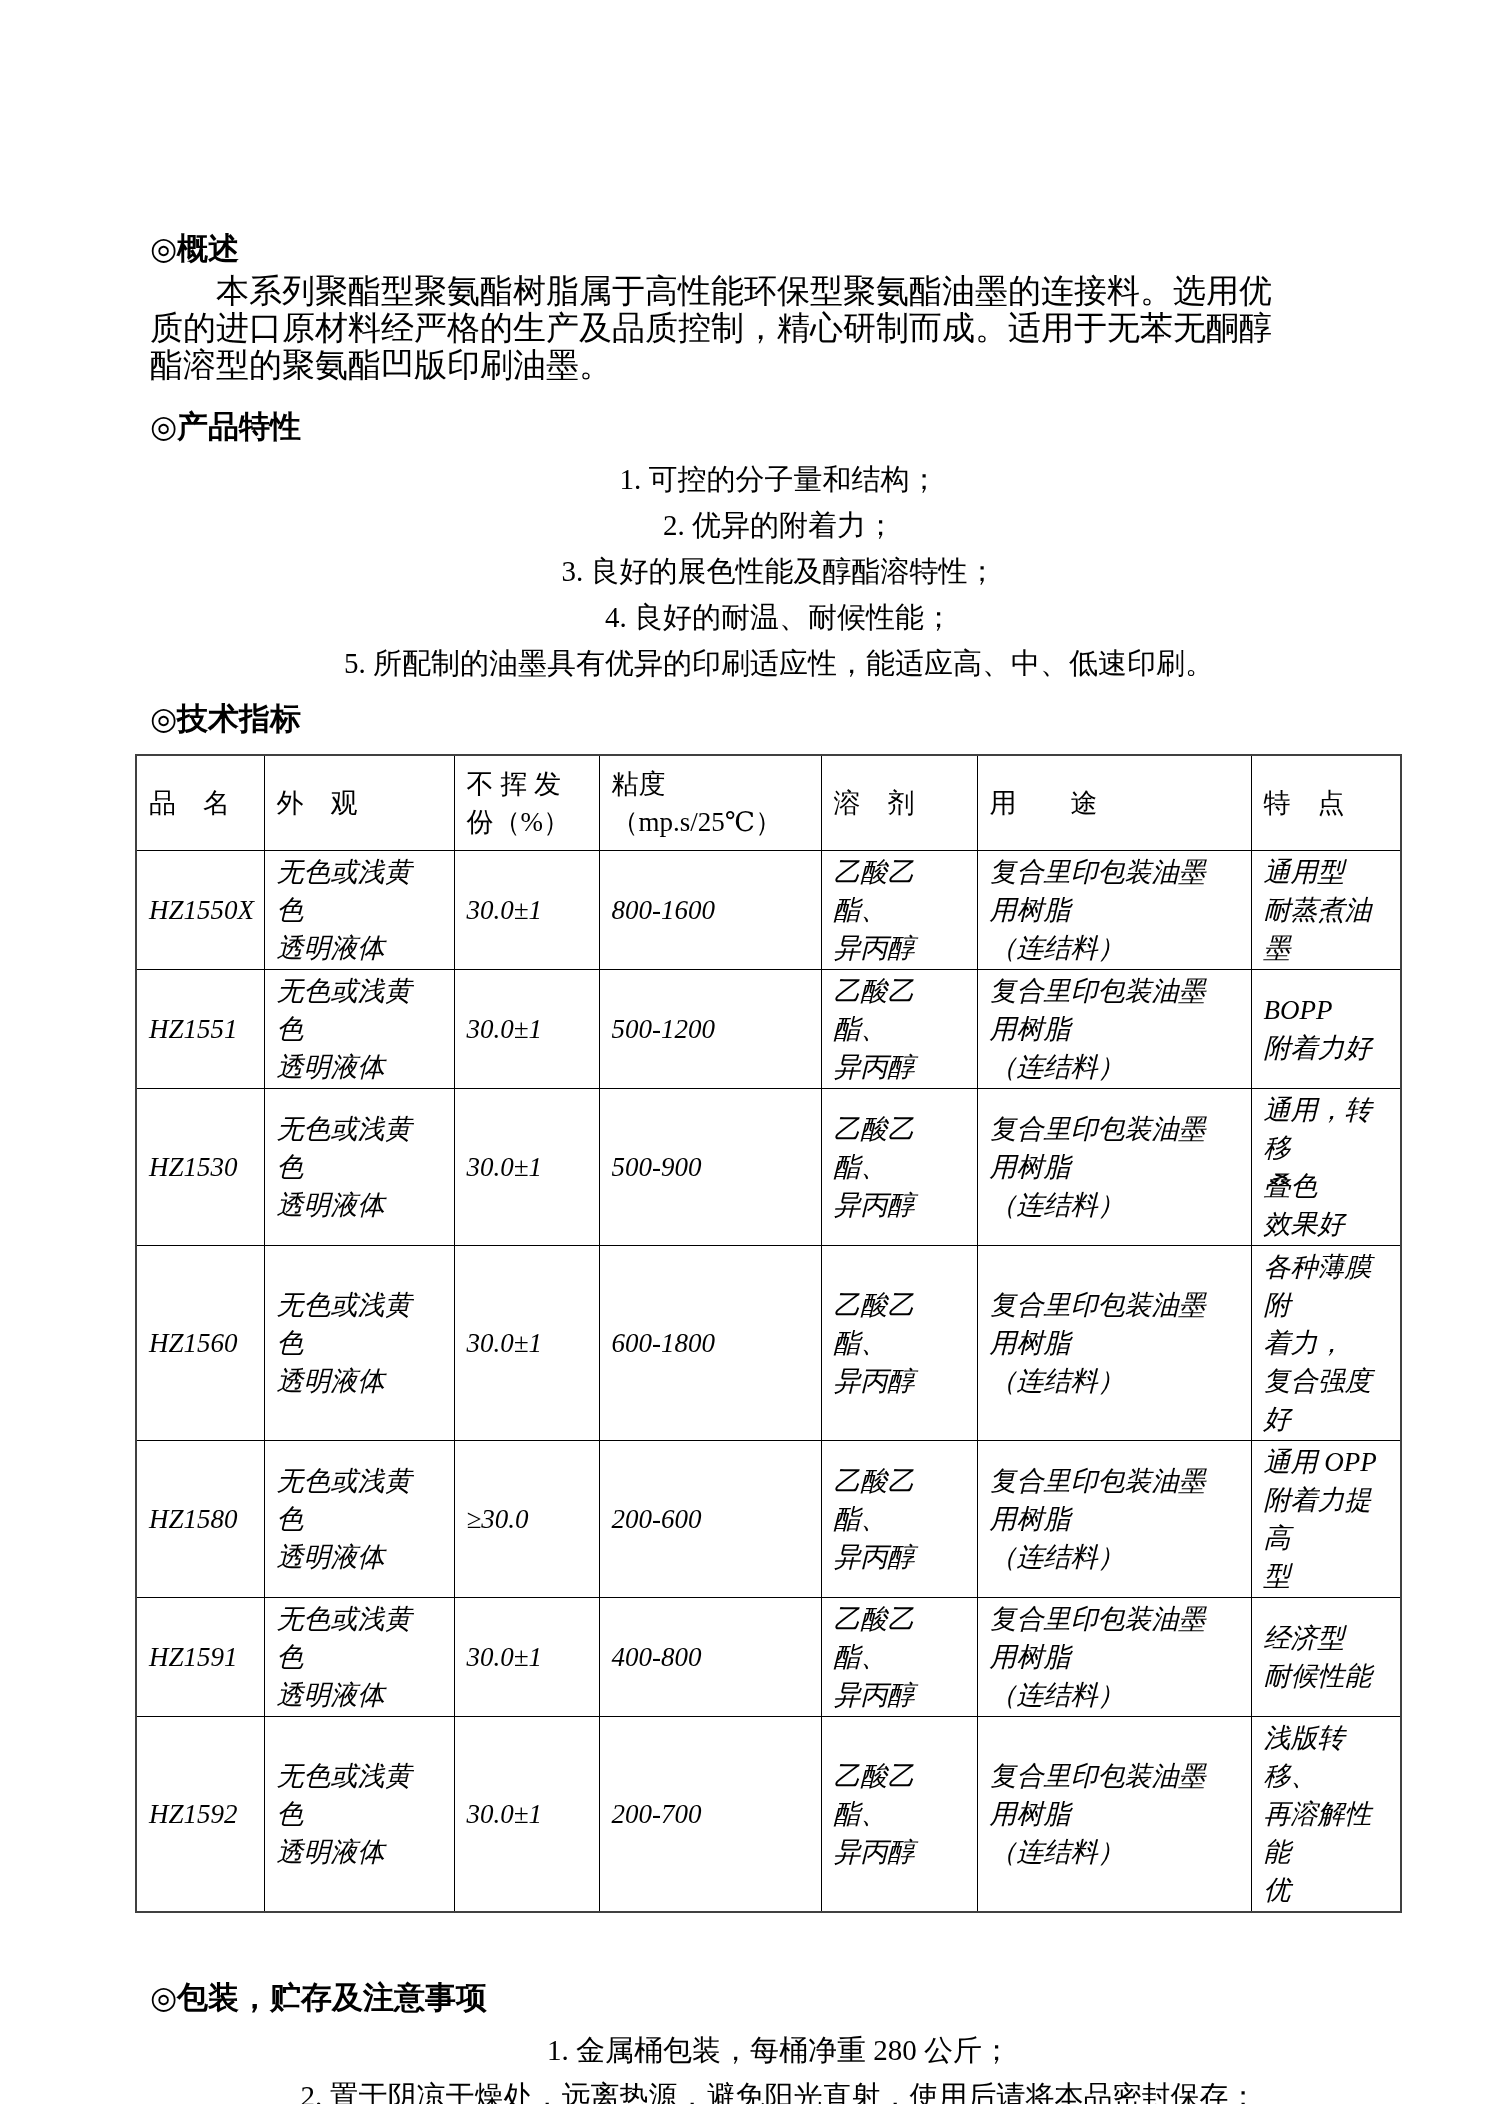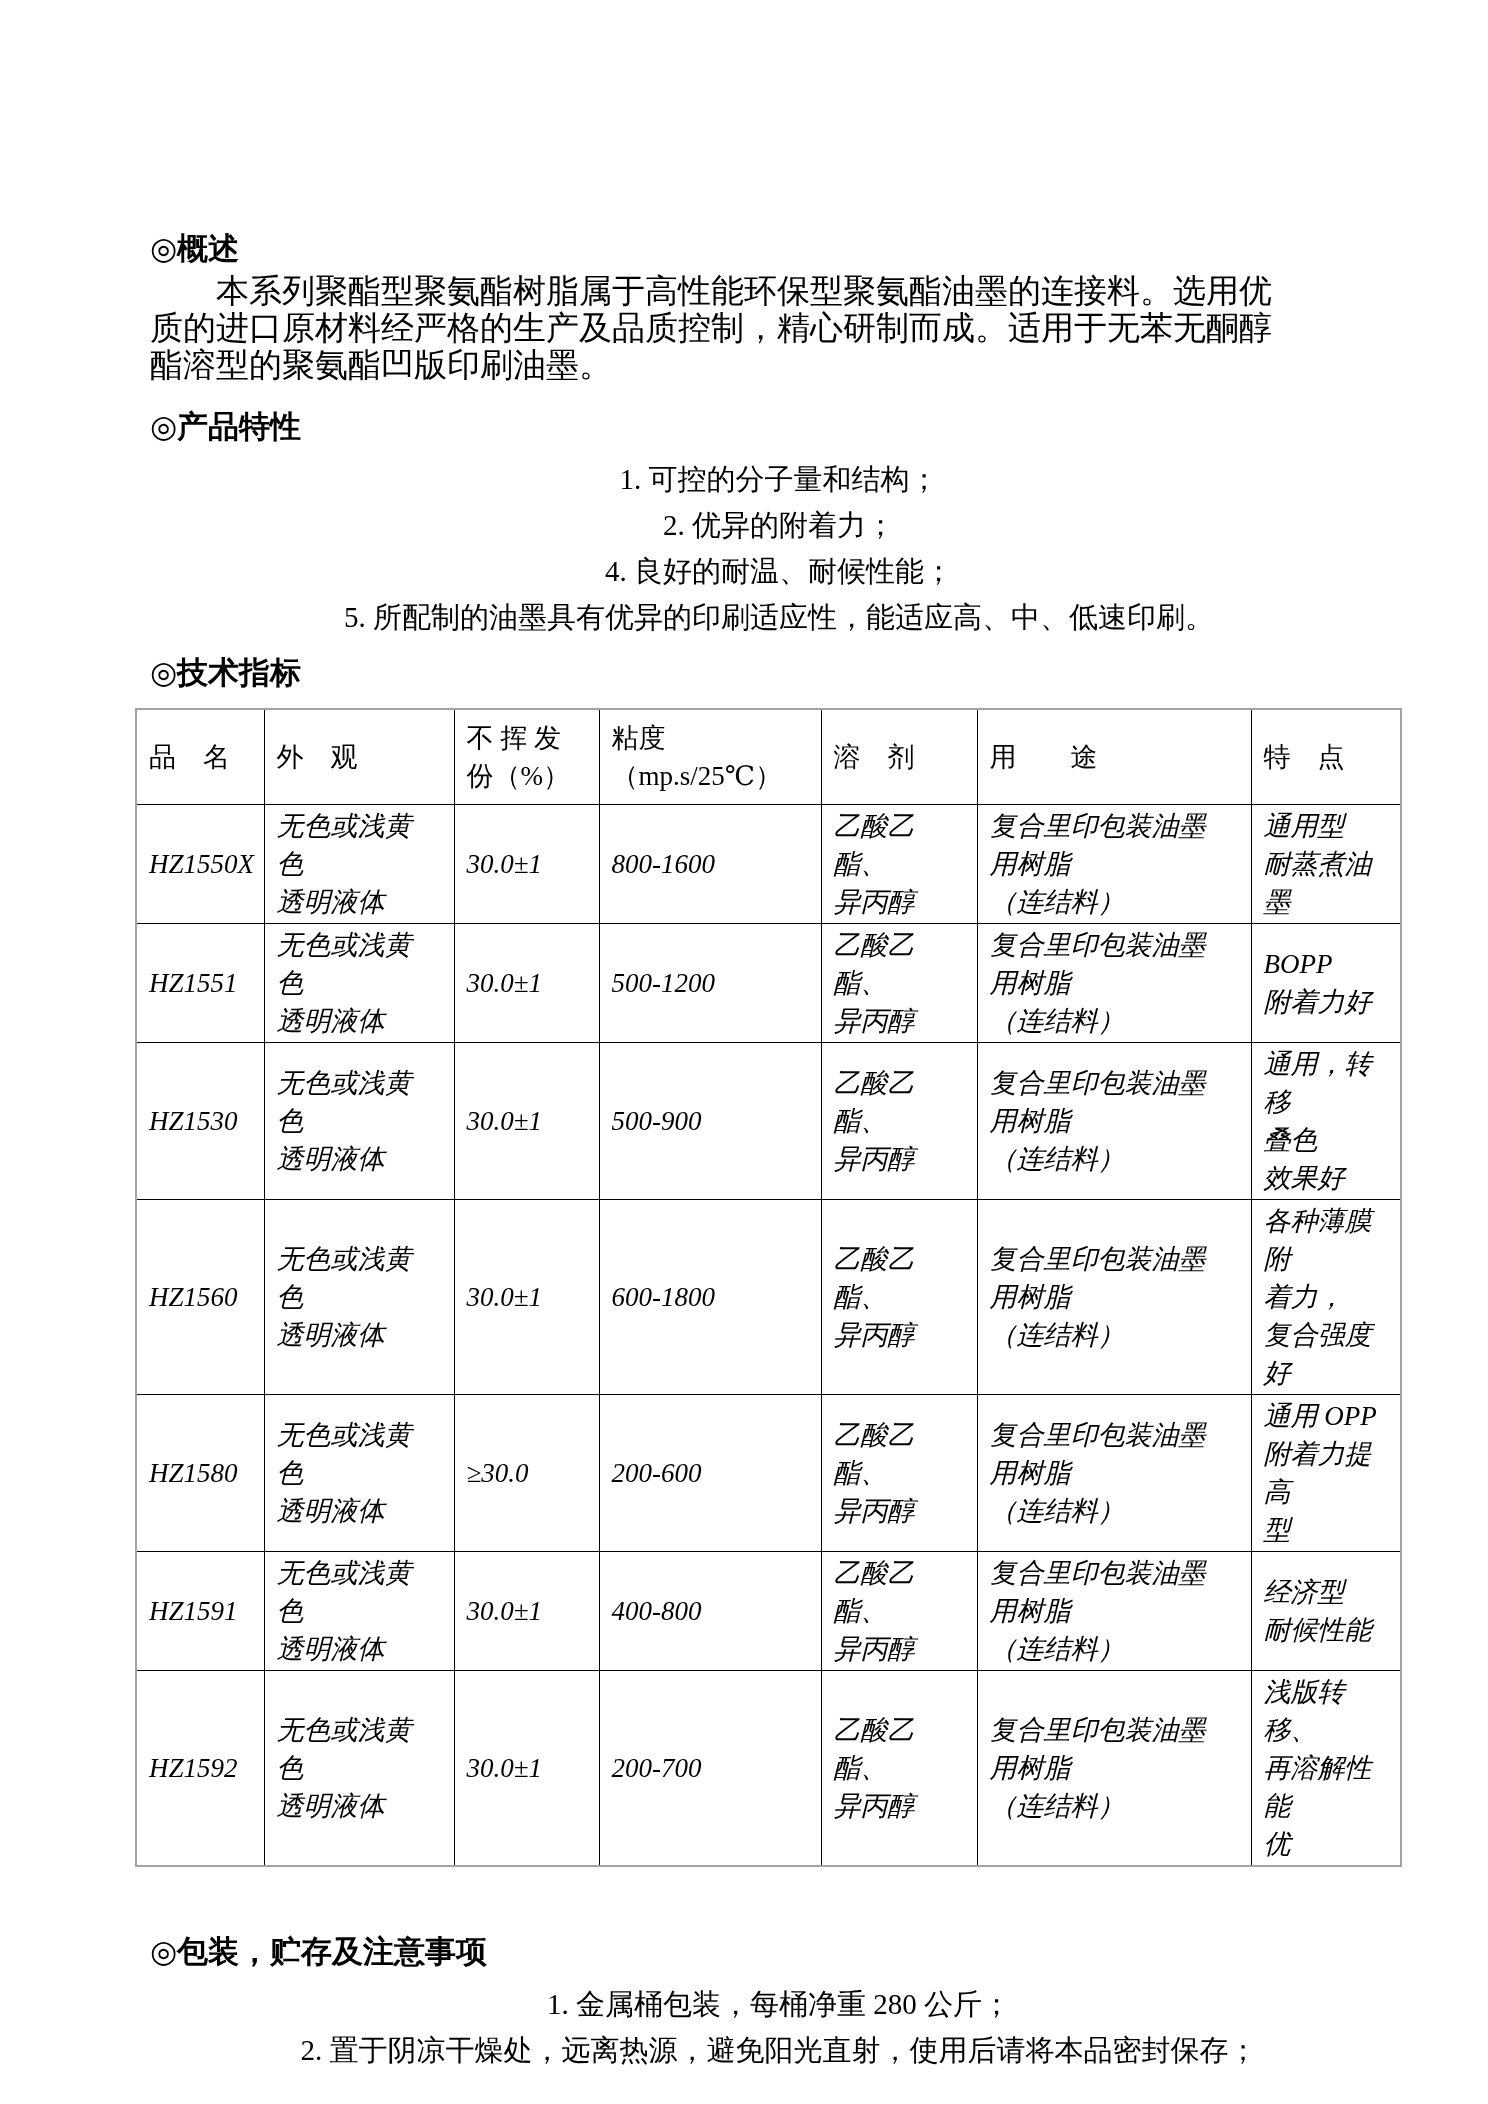--- a/index.html
+++ b/index.html
@@ -31,21 +31,21 @@
     white-space: pre-line;
     text-align: center;
   }
   .specs-heading { margin-top: 20px; }
   .spec-table {
     border-collapse: collapse;
     table-layout: fixed;
     width: 1265px;
     margin-left: -15px;
     margin-top: 14px;
-    border: 2px solid #a3a3a3;
+    border: 2px solid #404040;
   }
   .spec-table th, .spec-table td {
     border: 1px solid #000;
     font-weight: normal;
     text-align: left;
     vertical-align: middle;
     font-size: 27px;
     line-height: 38px;
     padding: 2px 4px 2px 12px;
     white-space: pre-line;
@@ -61,20 +61,21 @@
 <div class="page">
 
   <h2 class="sec-heading">◎概述</h2>
   <p class="para">本系列聚酯型聚氨酯树脂属于高性能环保型聚氨酯油墨的连接料。选用优
 质的进口原材料经严格的生产及品质控制，精心研制而成。适用于无苯无酮醇
 酯溶型的聚氨酯凹版印刷油墨。</p>
 
   <h2 class="sec-heading features-heading">◎产品特性</h2>
   <p class="item">1. 可控的分子量和结构；</p>
   <p class="item">2. 优异的附着力；</p>
+  <p class="item">3. 良好的展色性能及醇酯溶特性；</p>
   <p class="item">4. 良好的耐温、耐候性能；</p>
   <p class="item">5. 所配制的油墨具有优异的印刷适应性，能适应高、中、低速印刷。</p>
 
   <h2 class="sec-heading specs-heading">◎技术指标</h2>
 
   <table class="spec-table">
     <colgroup>
       <col style="width:128px">
       <col style="width:190px">
       <col style="width:145px">

